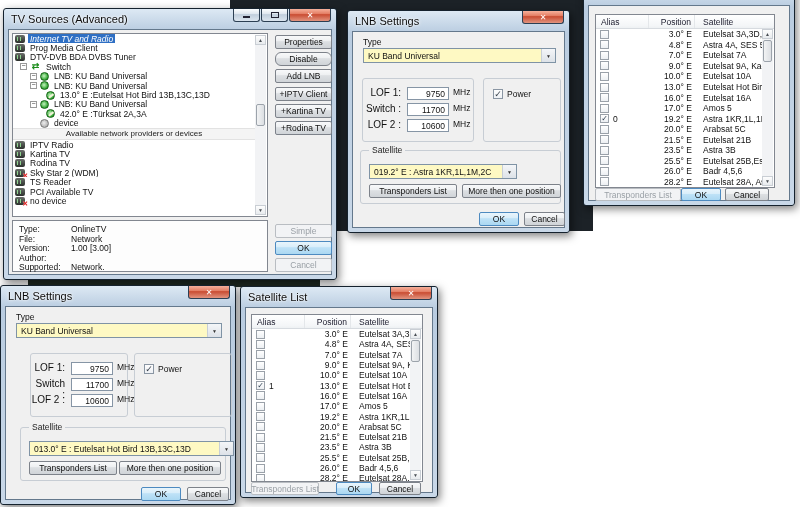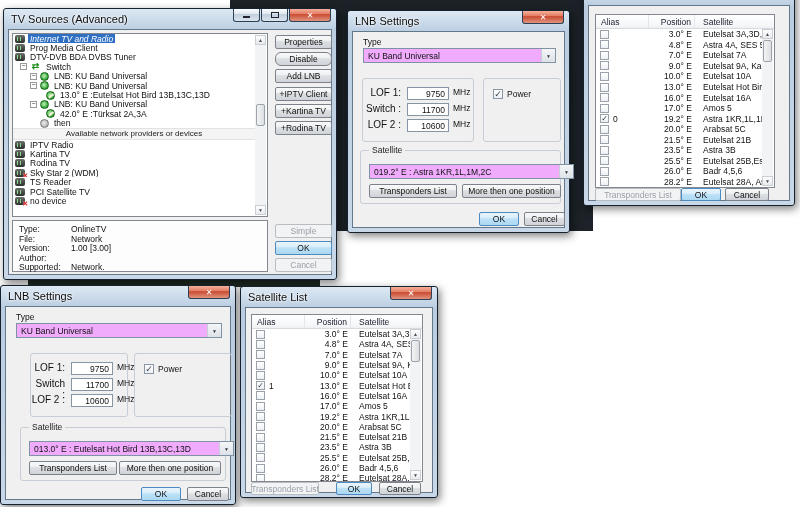--- a/index.html
+++ b/index.html
@@ -26,21 +26,21 @@
   .g-max{width:8px;height:6px;border:1px solid #223;box-sizing:border-box;}
   .client{position:absolute;left:4px;right:4px;top:20px;bottom:4px;background:#f0f0f0;
     border:1px solid #64788c;font-size:8.5px;}
 
   
   .btn{position:absolute;height:14px;box-sizing:border-box;border:1px solid #7d828a;border-radius:2px;
     background:linear-gradient(#f8f9fa,#edeff1 45%,#dde0e3 46%,#d0d4d8);
     font-size:8.5px;display:flex;align-items:center;justify-content:center;color:#111;white-space:nowrap;}
   .btn.def{border-color:#4d8ac0;background:linear-gradient(#e9f5fc,#d7edfa 45%,#bfe2f7 46%,#abd8f2);}
   .btn.disabled{color:#9aa0a6;border-color:#b9bdc2;background:#f2f3f5;}
-  .combo{position:absolute;height:15px;background:#f0abfc;border:1px solid #7f93a5;box-sizing:border-box;
+  .combo{position:absolute;height:15px;background:#fef9c3;border:1px solid #7f93a5;box-sizing:border-box;
     display:flex;align-items:center;font-size:8.5px;padding:0 0 0 4px;white-space:nowrap;overflow:hidden;}
   .carrow{margin-left:auto;width:13px;align-self:stretch;display:flex;align-items:center;
     justify-content:center;font-size:5px;color:#333;flex:none;
     background:linear-gradient(#f4f6f8,#dde2e8);border-left:1px solid #c8cfd7;}
   .grp{position:absolute;border:1px solid #c7cdd4;border-radius:3px;box-sizing:border-box;}
   .grplabel{position:absolute;top:-6px;left:8px;background:#f0f0f0;padding:0 3px;font-size:8.5px;color:#222;}
   .cbx{width:10px;height:10px;box-sizing:border-box;border:1px solid #8a96a3;flex:none;
     background:linear-gradient(#fdfdfd,#eef1f5);display:inline-flex;align-items:center;
     justify-content:center;font-size:9px;line-height:9px;color:#37404a;}
   .numfield{position:absolute;width:42px;height:13px;box-sizing:border-box;background:#fff;
@@ -94,21 +94,21 @@
   .vfill{flex:1;}
   .gap58{height:58px;flex:none;}
 
   
   .type-label{position:absolute;left:10px;top:5px;font-size:8.5px;}
   .type-combo{left:10px;top:16px;width:193px;}
   .grp1{left:9px;top:46px;width:112px;height:64px;}
   .grp2{left:130px;top:46px;width:78px;height:64px;}
   .powerrow{position:absolute;left:9px;top:10px;display:flex;align-items:center;gap:4px;font-size:8.5px;}
   .grp-sat{left:7px;top:118px;width:201px;height:54px;}
-  .sat-combo{left:8px;top:13px;width:205px;}
+  .sat-combo{left:8px;top:13px;width:148px;}
   .btn-trans{left:8px;top:33px;width:88px;}
   .btn-more{left:101px;top:33px;width:99px;}
   .btn-ok{left:126px;top:180px;width:40px;}
   .btn-cancel{left:171px;top:180px;width:41px;}
   #w-lnb2 .type-combo{width:206px;}
   #w-lnb2 .grp1{left:24px;width:98px;}
   #w-lnb2 .grp2{left:128px;width:98px;}
   #w-lnb2 .grp-sat{left:14px;width:206px;top:120px;}
   #w-lnb2 .sat-combo{width:205px;align-items:center;}
   #w-lnb2 .btn-more{left:98px;width:102px;}
@@ -204,21 +204,21 @@
               <span class="expander">−</span>
               <span class="tico tico-lnb"></span>
               <span class="tlabel">LNB: KU Band Universal</span>
             </div>
             <div class="trow lvl3">
               <span class="tico tico-dish"></span>
               <span class="tlabel">42.0° E :Türksat 2A,3A</span>
             </div>
             <div class="trow lvl2">
               <span class="tico tico-empty"></span>
-              <span class="tlabel">then</span>
+              <span class="tlabel">device</span>
             </div>
           </div>
         <div class="sep">Available network providers or devices</div>
         <div>
             <div class="trow lvl0">
               <span class="tico tico-device"></span>
               <span class="tlabel">IPTV Radio</span>
             </div>
             <div class="trow lvl0">
               <span class="tico tico-device"></span>
@@ -233,21 +233,21 @@
                 <span class="xmark">✕</span>
               </span>
               <span class="tlabel">Sky Star 2 (WDM)</span>
             </div>
             <div class="trow lvl0">
               <span class="tico tico-device"></span>
               <span class="tlabel">TS Reader</span>
             </div>
             <div class="trow lvl0">
               <span class="tico tico-device"></span>
-              <span class="tlabel">PCI Satellite TV</span>
+              <span class="tlabel">PCI Available TV</span>
             </div>
             <div class="trow lvl0">
               <span class="tico tico-device">
                 <span class="xmark">✕</span>
               </span>
               <span class="tlabel">no device</span>
             </div>
           </div>
         <div class="vscroll">
           <span class="varr">

